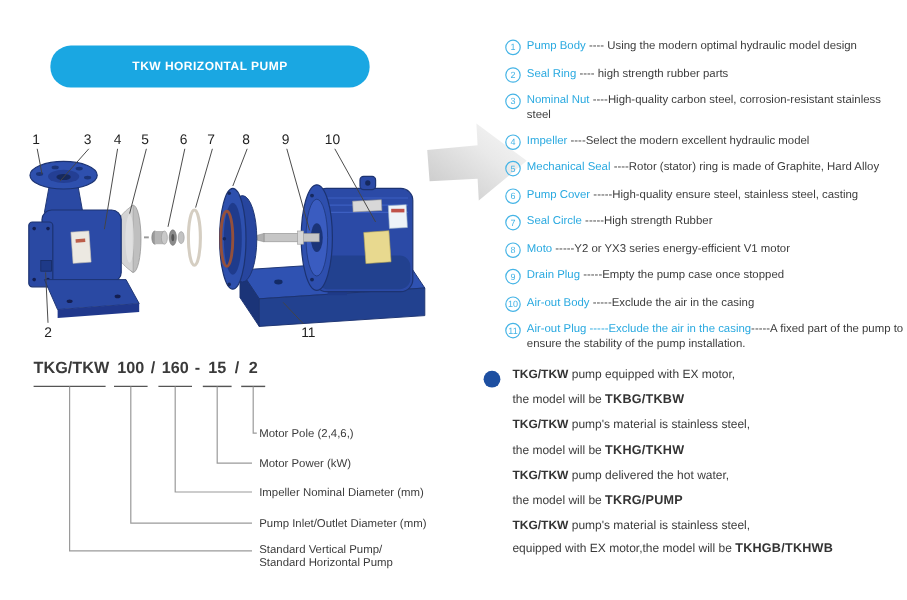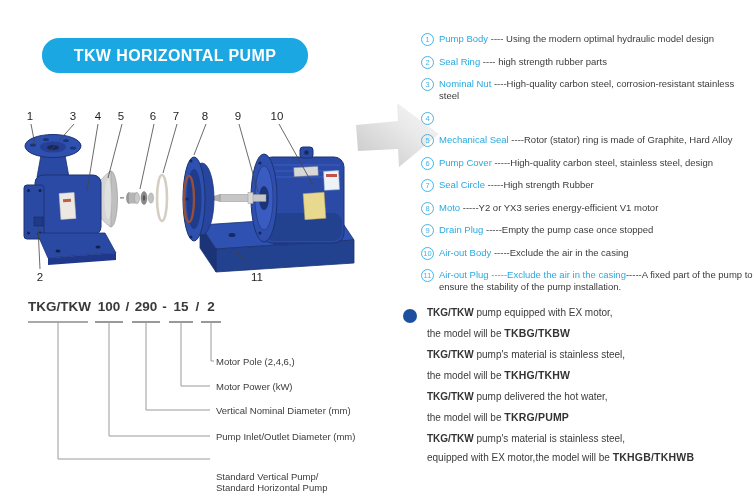--- a/index.html
+++ b/index.html
@@ -2,21 +2,21 @@
 <html><head>
 <meta charset="utf-8">
 <style>
   html,body{margin:0;padding:0;background:#fff;}
   .page{position:relative;width:756px;height:500px;background:#ffffff;overflow:hidden;
         font-family:"Liberation Sans","DejaVu Sans",sans-serif;color:#3b3b3b;}
 
   
   .banner{position:absolute;left:42px;top:38px;width:266px;height:35px;background:#1aa7e2;
           border-radius:17px;display:flex;align-items:center;justify-content:center;}
-  .banner span{color:#fff;font-size:16px;font-weight:bold;letter-spacing:.4px;}
+  .banner span{color:#fff;font-size:10px;font-weight:bold;letter-spacing:.4px;}
 
   
   .plist{position:absolute;left:421px;top:33px;width:333px;}
   .pl-item{display:flex;align-items:flex-start;margin-bottom:9.5px;font-size:9.5px;line-height:12px;}
   .pl-num{flex:0 0 auto;width:11px;height:11px;border:1px solid #45b4e6;border-radius:50%;
           color:#45b4e6;font-size:7.5px;line-height:11px;text-align:center;margin-right:5px;margin-top:0px;}
   .pl-name{color:#29a9e0;}
   .pl-desc{color:#3b3b3b;}
 
   
@@ -190,28 +190,29 @@
     <div class="pl-item">
         <span class="pl-num">2</span>
         <span class="pl-text"><span class="pl-name">Seal Ring</span><span class="pl-desc"> ---- high strength rubber parts</span></span>
       </div>
     <div class="pl-item">
         <span class="pl-num">3</span>
         <span class="pl-text"><span class="pl-name">Nominal Nut</span><span class="pl-desc"> ----High-quality carbon steel, corrosion-resistant stainless steel</span></span>
       </div>
     <div class="pl-item">
         <span class="pl-num">4</span>
+        <span class="pl-text"><span class="pl-name">Impeller</span><span class="pl-desc"> ----Select the modern excellent hydraulic model</span></span>
       </div>
     <div class="pl-item">
         <span class="pl-num">5</span>
         <span class="pl-text"><span class="pl-name">Mechanical Seal</span><span class="pl-desc"> ----Rotor (stator) ring is made of Graphite, Hard Alloy</span></span>
       </div>
     <div class="pl-item">
         <span class="pl-num">6</span>
-        <span class="pl-text"><span class="pl-name">Pump Cover</span><span class="pl-desc"> -----High-quality carbon steel, stainless steel, design</span></span>
+        <span class="pl-text"><span class="pl-name">Pump Cover</span><span class="pl-desc"> -----High-quality ensure steel, stainless steel, casting</span></span>
       </div>
     <div class="pl-item">
         <span class="pl-num">7</span>
         <span class="pl-text"><span class="pl-name">Seal Circle</span><span class="pl-desc"> -----High strength Rubber</span></span>
       </div>
     <div class="pl-item">
         <span class="pl-num">8</span>
         <span class="pl-text"><span class="pl-name">Moto</span><span class="pl-desc"> -----Y2 or YX3 series energy-efficient V1 motor</span></span>
       </div>
     <div class="pl-item">
@@ -241,31 +242,31 @@
         <path d="M211 27 V66  H214"></path>
         <path d="M181 27 V91  H210"></path>
         <path d="M146 27 V115 H210"></path>
         <path d="M109 27 V141 H210"></path>
         <path d="M58  27 V164 H210"></path>
       </g>
     </svg>
     <span class="mc-seg" style="left:28px;width:60px;">TKG/TKW</span>
     <span class="mc-seg" style="left:95px;width:28px;">100</span>
     <span class="mc-seg" style="left:123px;width:9px;">/</span>
-    <span class="mc-seg" style="left:132px;width:28px;">290</span>
+    <span class="mc-seg" style="left:132px;width:28px;">160</span>
     <span class="mc-seg" style="left:160px;width:9px;">-</span>
     <span class="mc-seg" style="left:169px;width:24px;">15</span>
     <span class="mc-seg" style="left:193px;width:9px;">/</span>
     <span class="mc-seg" style="left:201px;width:20px;">2</span>
 
     <span class="mc-label" style="left:216px;top:61px;">Motor Pole (2,4,6,)</span>
     <span class="mc-label" style="left:216px;top:86px;text-align:right;">Motor Power  (kW)</span>
-    <span class="mc-label" style="left:216px;top:110px;">Vertical Nominal Diameter (mm)</span>
+    <span class="mc-label" style="left:216px;top:110px;">Impeller Nominal Diameter (mm)</span>
     <span class="mc-label" style="left:216px;top:136px;">Pump Inlet/Outlet Diameter (mm)</span>
-    <span class="mc-label" style="left:216px;top:158px;margin-top:18px;">
+    <span class="mc-label" style="left:216px;top:158px;">
       <span>Standard Vertical Pump/</span><br>
       <span>Standard  Horizontal Pump</span>
     </span>
   </div>
 
   <div class="variants">
     <span class="var-bullet"></span>
     <div class="var-text">
       <div class="var-block">
         <div class="var-line"><b>TKG/TKW</b><span> pump equipped with EX motor,</span></div>

